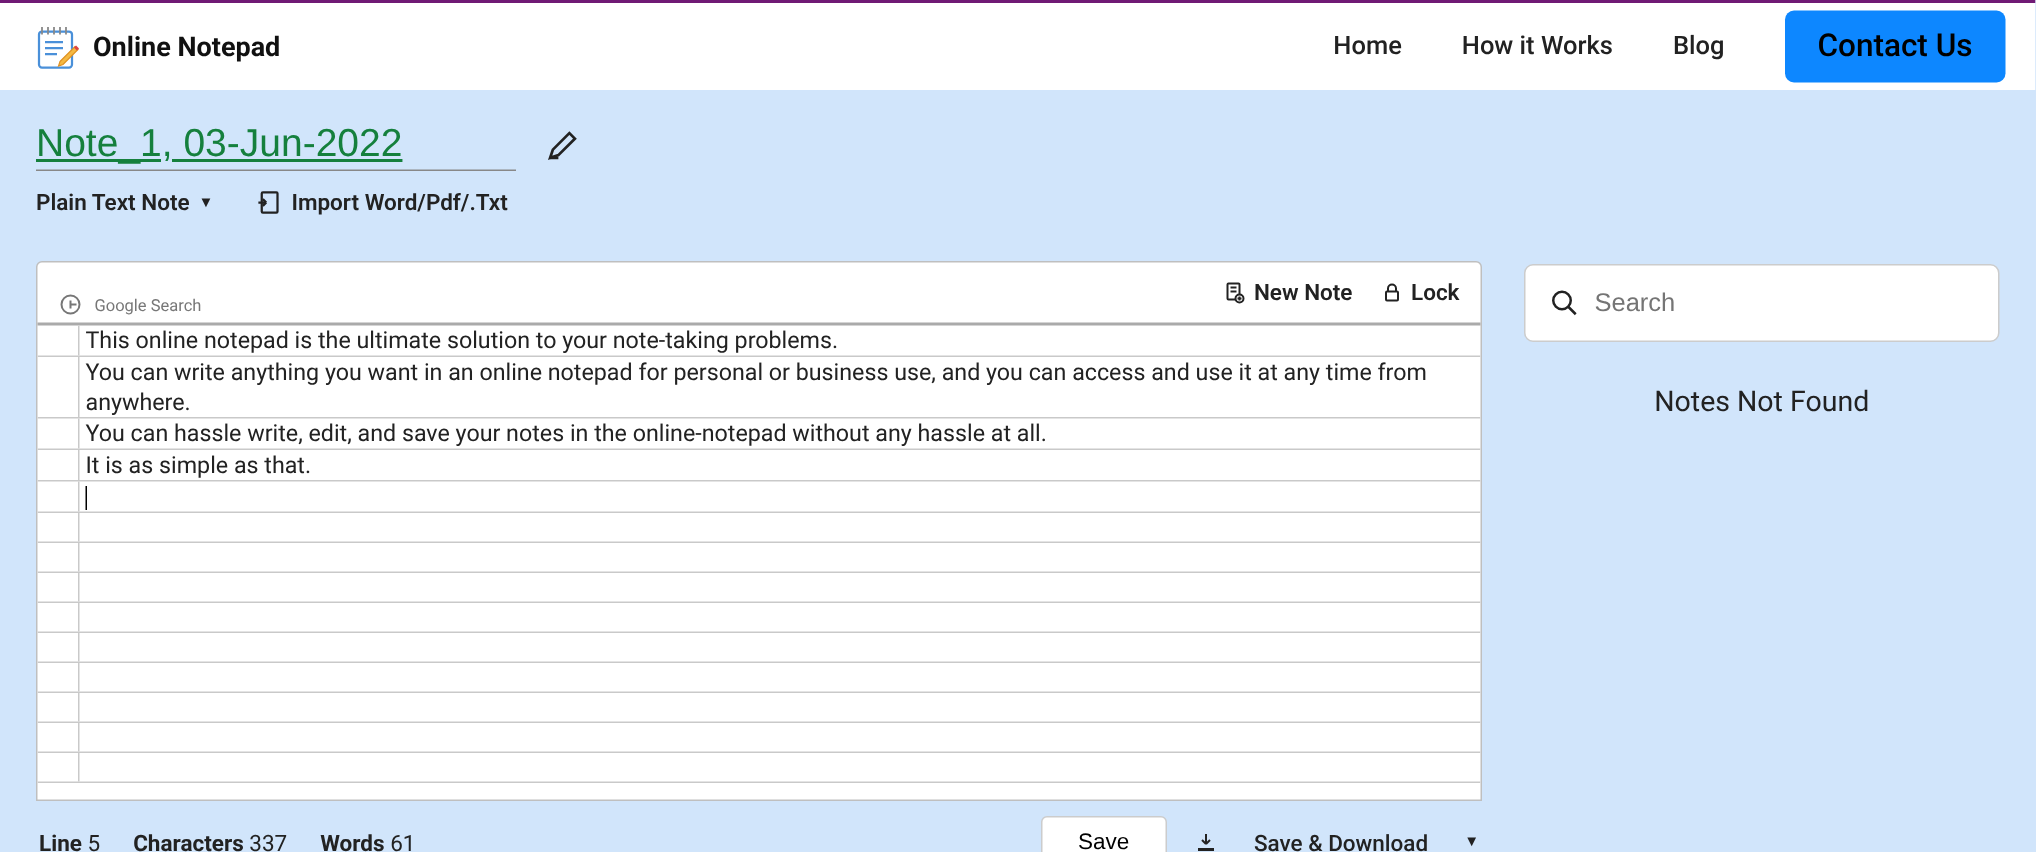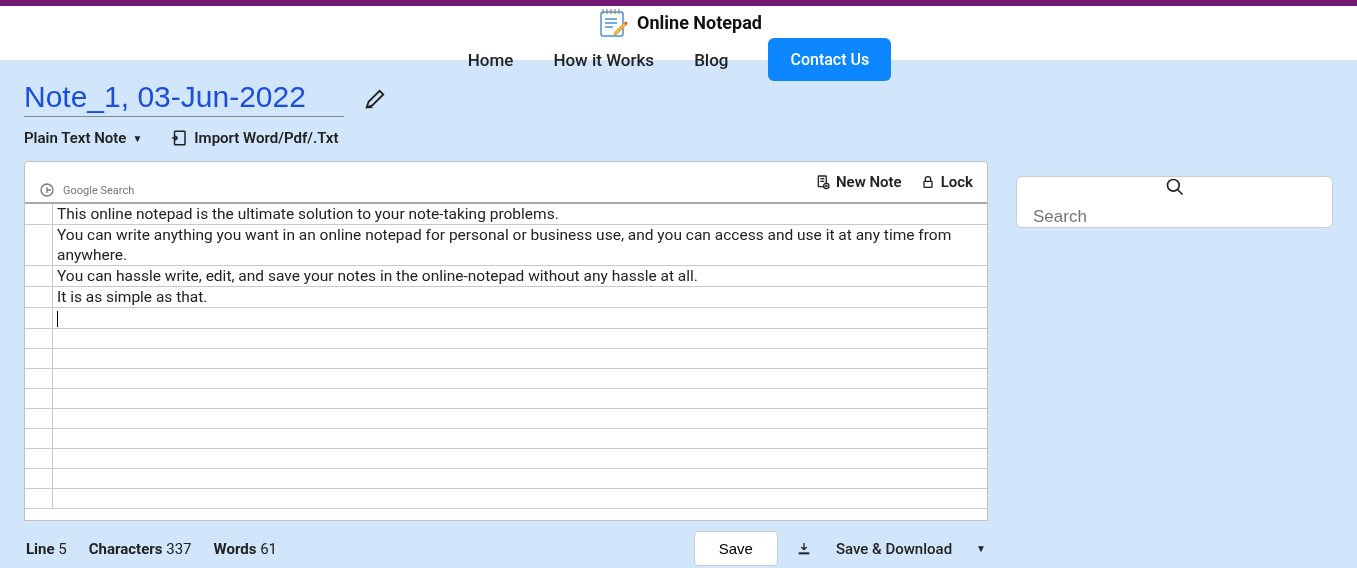--- a/index.html
+++ b/index.html
@@ -14,22 +14,21 @@
       height: 568px;
       overflow: hidden;
     }
     .topbar {
       background: #fff;
       height: 60px;
       display: flex;
       align-items: center;
       justify-content: space-between;
       padding: 0 20px 0 22px;
-      border-top: 6px solid #701a75;
-      flex-direction: column;
+      border-top: 2px solid #701a75;
     }
     .brand {
       display: flex;
       align-items: center;
       gap: 8px;
     }
     .brand-icon {
       width: 32px;
       height: 32px;
       position: relative;
@@ -49,61 +48,62 @@
       gap: 40px;
     }
     .nav-link {
       font-size: 17px;
       font-weight: 500;
       color: #222;
       cursor: pointer;
     }
     .nav-cta {
       background: #0d87ff;
-      color: #ffffff;
-      font-size: 16px;
+      color: #000000;
+      font-size: 21px;
       font-weight: 500;
       padding: 12px 22px;
       border-radius: 6px;
       cursor: pointer;
     }
     .page {
       padding: 20px 24px 0 24px;
       display: flex;
       gap: 28px;
     }
     .main-col {
       flex: 0 0 964px;
     }
     .title-row {
       display: flex;
       align-items: center;
       gap: 20px;
       margin-bottom: 12px;
     }
     .note-title {
-      font-size: 30px;
-      color: #1d4ed8;
+      font-size: 26px;
+      color: #15803d;
       border: none;
       background: transparent;
       border-bottom: 1px solid #888;
       padding: 0 0 2px 0;
       width: 320px;
       outline: none;
+      text-decoration: underline;
     }
     .pencil-icon {
       width: 22px;
       height: 22px;
       cursor: pointer;
     }
     .sub-row {
       display: flex;
       align-items: center;
       gap: 28px;
-      margin-bottom: 14px;
+      margin-bottom: 30px;
     }
     .dropdown {
       font-size: 15px;
       font-weight: 600;
       color: #222;
       display: flex;
       align-items: center;
       gap: 6px;
       cursor: pointer;
     }
@@ -243,21 +243,20 @@
     }
     .search-box {
       background: #fff;
       border: 1px solid #ccc;
       border-radius: 6px;
       height: 52px;
       display: flex;
       align-items: center;
       gap: 10px;
       padding: 0 16px;
-      flex-direction: column;
     }
     .search-box svg {
       width: 20px;
       height: 20px;
       flex-shrink: 0;
     }
     .search-box input {
       border: none;
       outline: none;
       font-size: 17px;
@@ -440,14 +439,15 @@
   </div>
 
   <div class="side-col">
     <div class="search-box">
       <svg viewBox="0 0 24 24" fill="none" stroke="#222" stroke-width="2">
         <circle cx="10" cy="10" r="7"></circle>
         <line x1="15" y1="15" x2="21" y2="21"></line>
       </svg>
       <input placeholder="Search" style="">
     </div>
+    <div class="notfound">Notes Not Found</div>
   </div>
 </div>
 
 </body></html>

